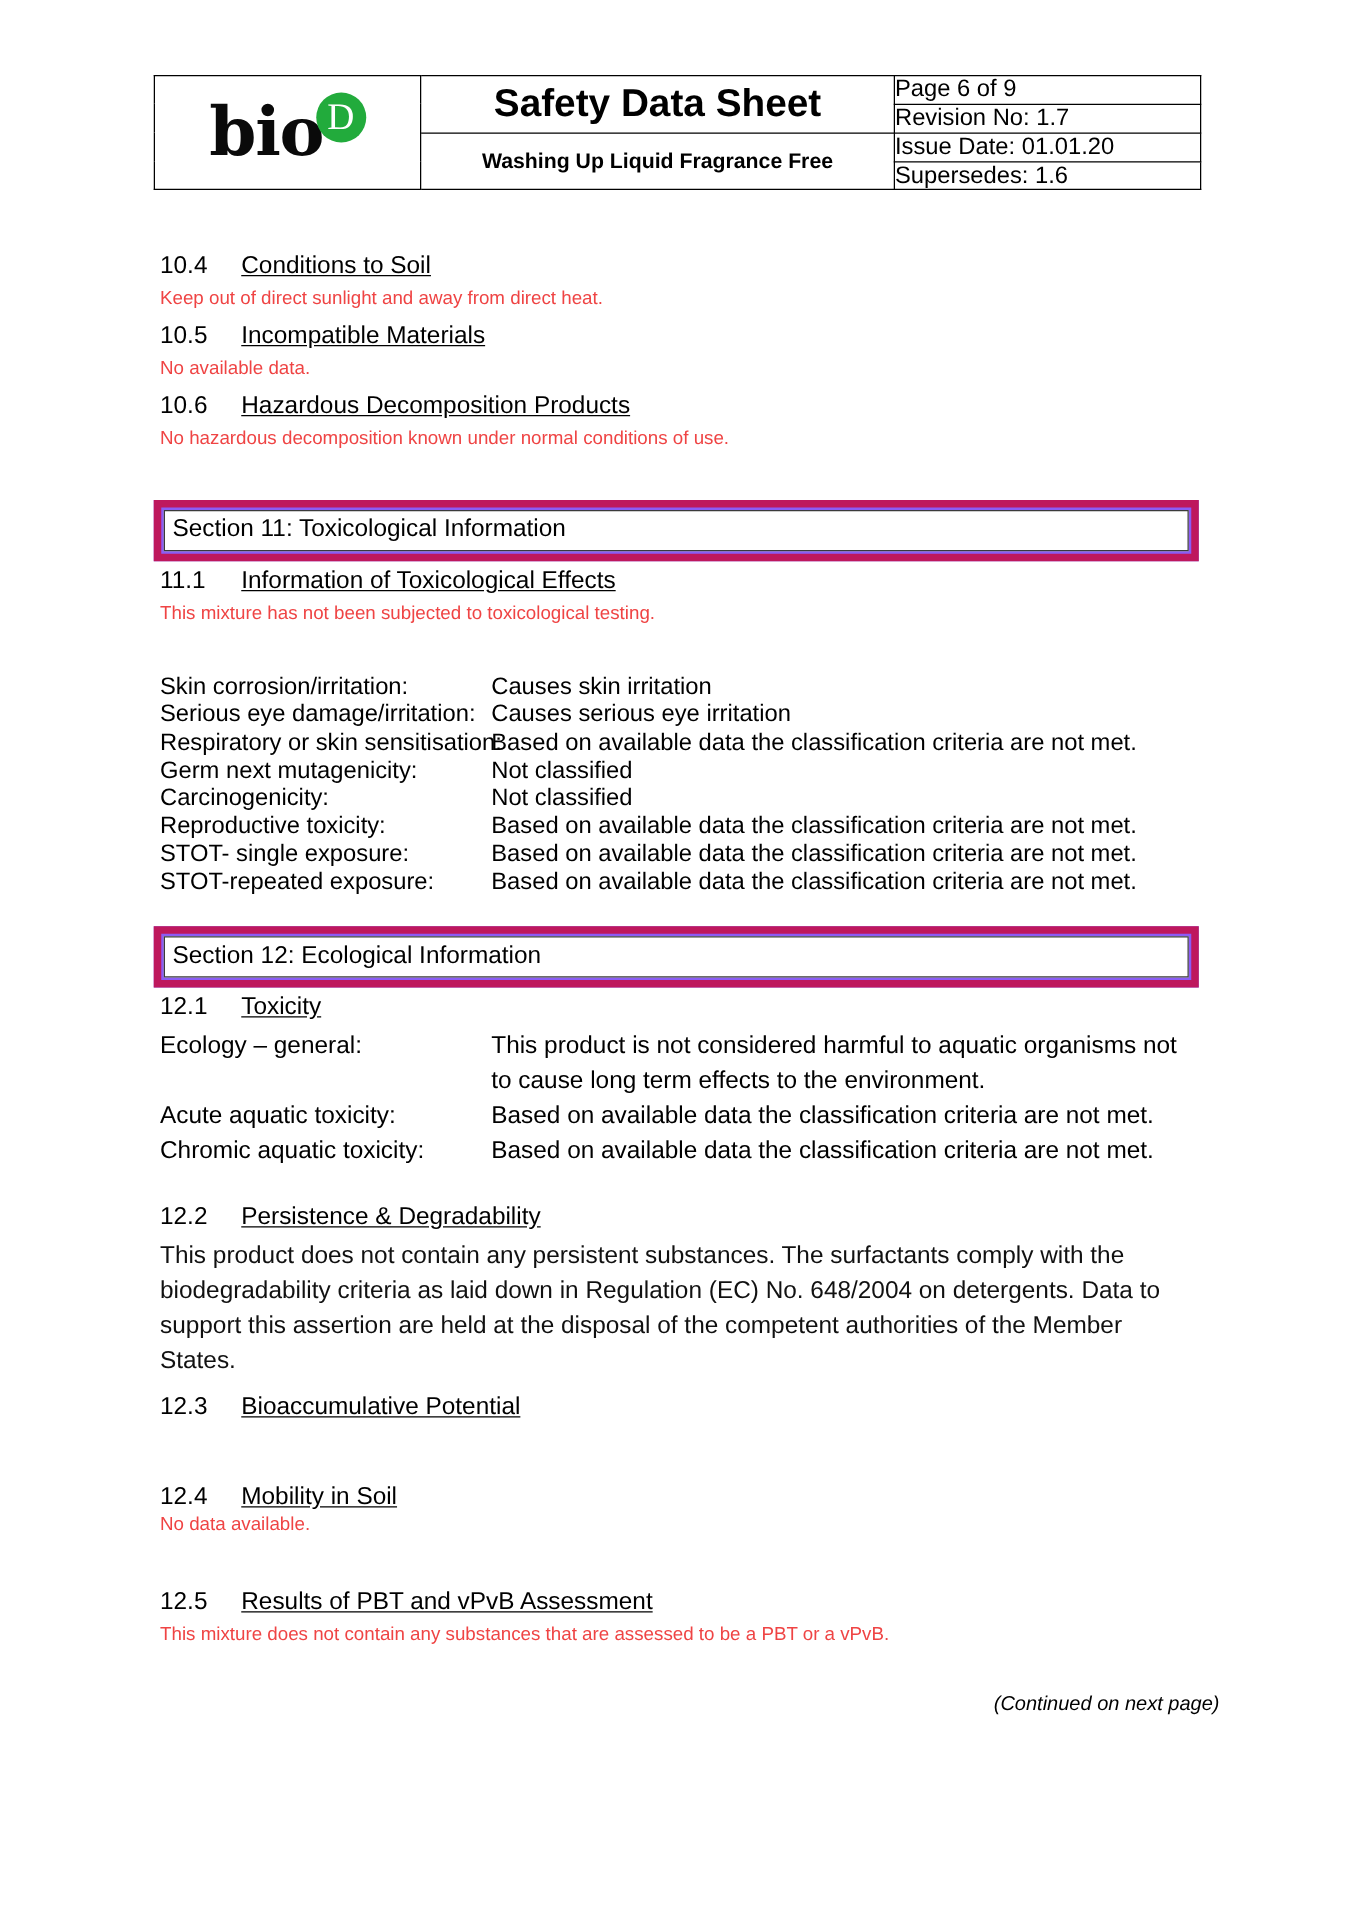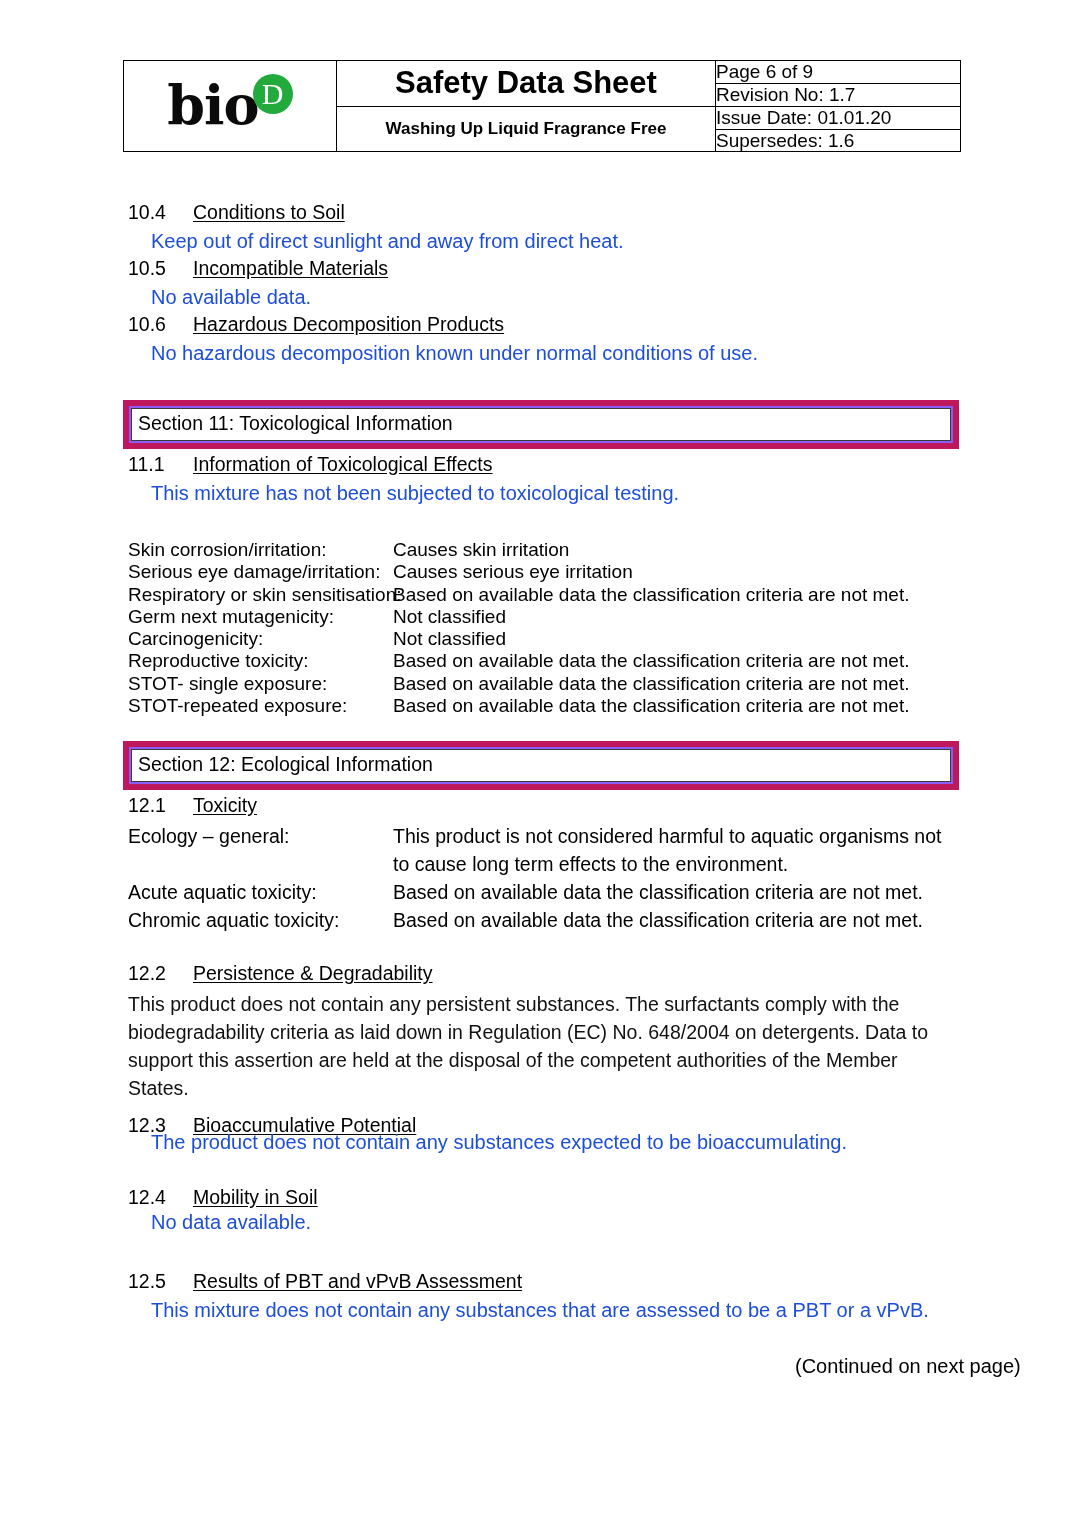--- a/index.html
+++ b/index.html
@@ -98,25 +98,24 @@
 
   .meta-cell {
     font-size: 19px;
     padding: 3px 0 4px 7px;
     white-space: nowrap;
     line-height: 1.15;
   }
 
   .txt {
     position: absolute;
-    font-size: 20px;
+    font-size: 15px;
     line-height: 1.28;
     white-space: nowrap;
-    color: #1d4ed8;
-    margin-left: 23px;
+    color: #ef4444;
   }
 
   .subhead {
     position: absolute;
     font-size: 19.5px;
     white-space: nowrap;
   }
   .subhead .num {
     display: inline-block;
     width: 65px;
@@ -174,22 +173,23 @@
   .para {
     position: absolute;
     font-size: 19.5px;
     line-height: 28px;
     width: 830px;
     color: #111111;
   }
 
   .footnote {
     position: absolute;
-    font-size: 20px;
-    white-space: nowrap;
+    font-size: 16px;
+    white-space: nowrap;
+    font-style: italic;
   }
 </style>
 </head>
 <body>
 
 <div class="page">
 
   <table class="hdr-table">
     <tbody>
         <tr>
@@ -264,21 +264,20 @@
   </div>
 
   <div class="subhead" style="left:128px; top:962px;">
     <span class="num">12.2</span><span class="ttl">Persistence &amp; Degradability</span>
   </div>
   <div class="para" style="left:128px; top:990px;">This product does not contain any persistent substances. The surfactants comply with the biodegradability criteria as laid down in Regulation (EC) No. 648/2004 on detergents. Data to support this assertion are held at the disposal of the competent authorities of the Member States.</div>
 
   <div class="subhead" style="left:128px; top:1102px;margin-top:12px;">
     <span class="num">12.3</span><span class="ttl">Bioaccumulative Potential</span>
   </div>
-  <div class="txt" style="left:128px; top:1130px;">The product does not contain any substances expected to be bioaccumulating.</div>
 
   <div class="subhead" style="left:128px; top:1186px;">
     <span class="num">12.4</span><span class="ttl">Mobility in Soil</span>
   </div>
   <div class="txt" style="left:128px; top:1210px;">No data available.</div>
 
   <div class="subhead" style="left:128px; top:1270px;">
     <span class="num">12.5</span><span class="ttl">Results of PBT and vPvB Assessment</span>
   </div>
   <div class="txt" style="left:128px; top:1298px;">This mixture does not contain any substances that are assessed to be a PBT or a vPvB.</div>

